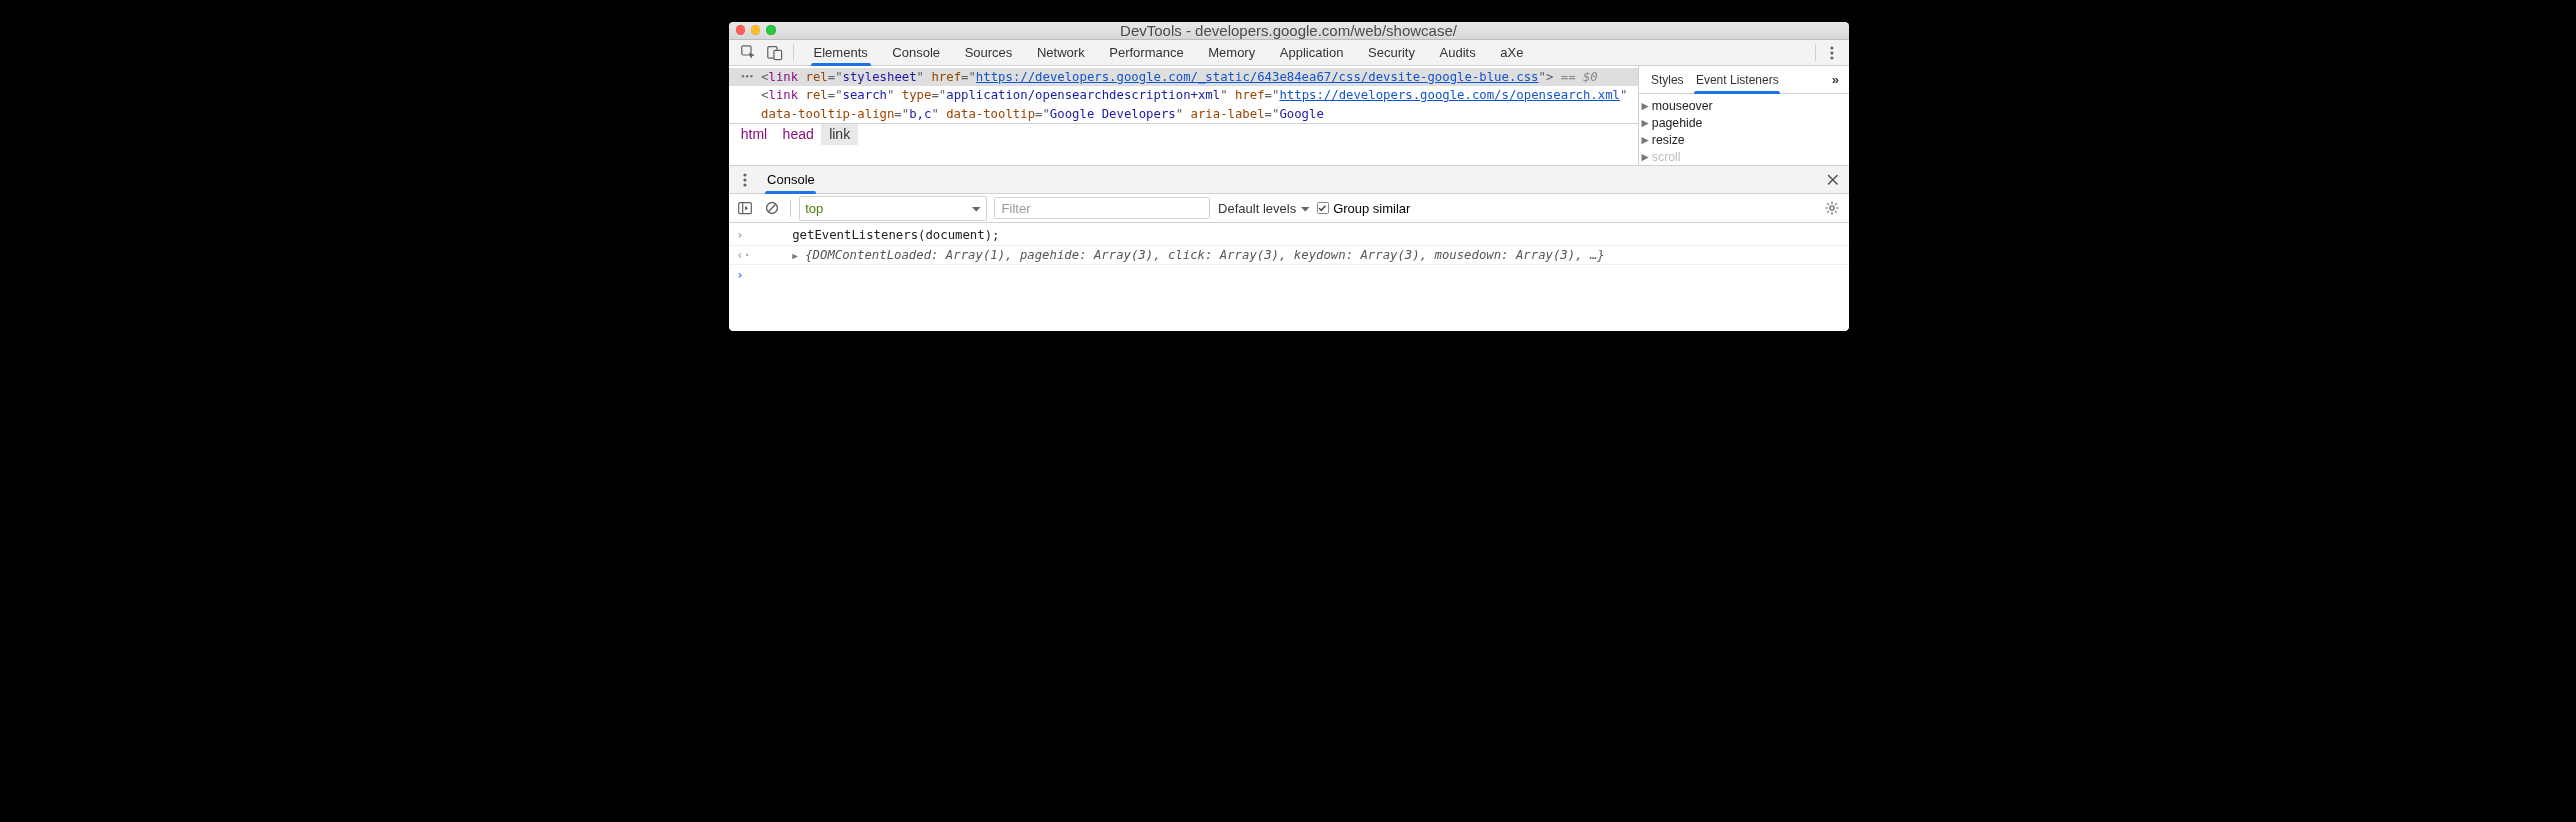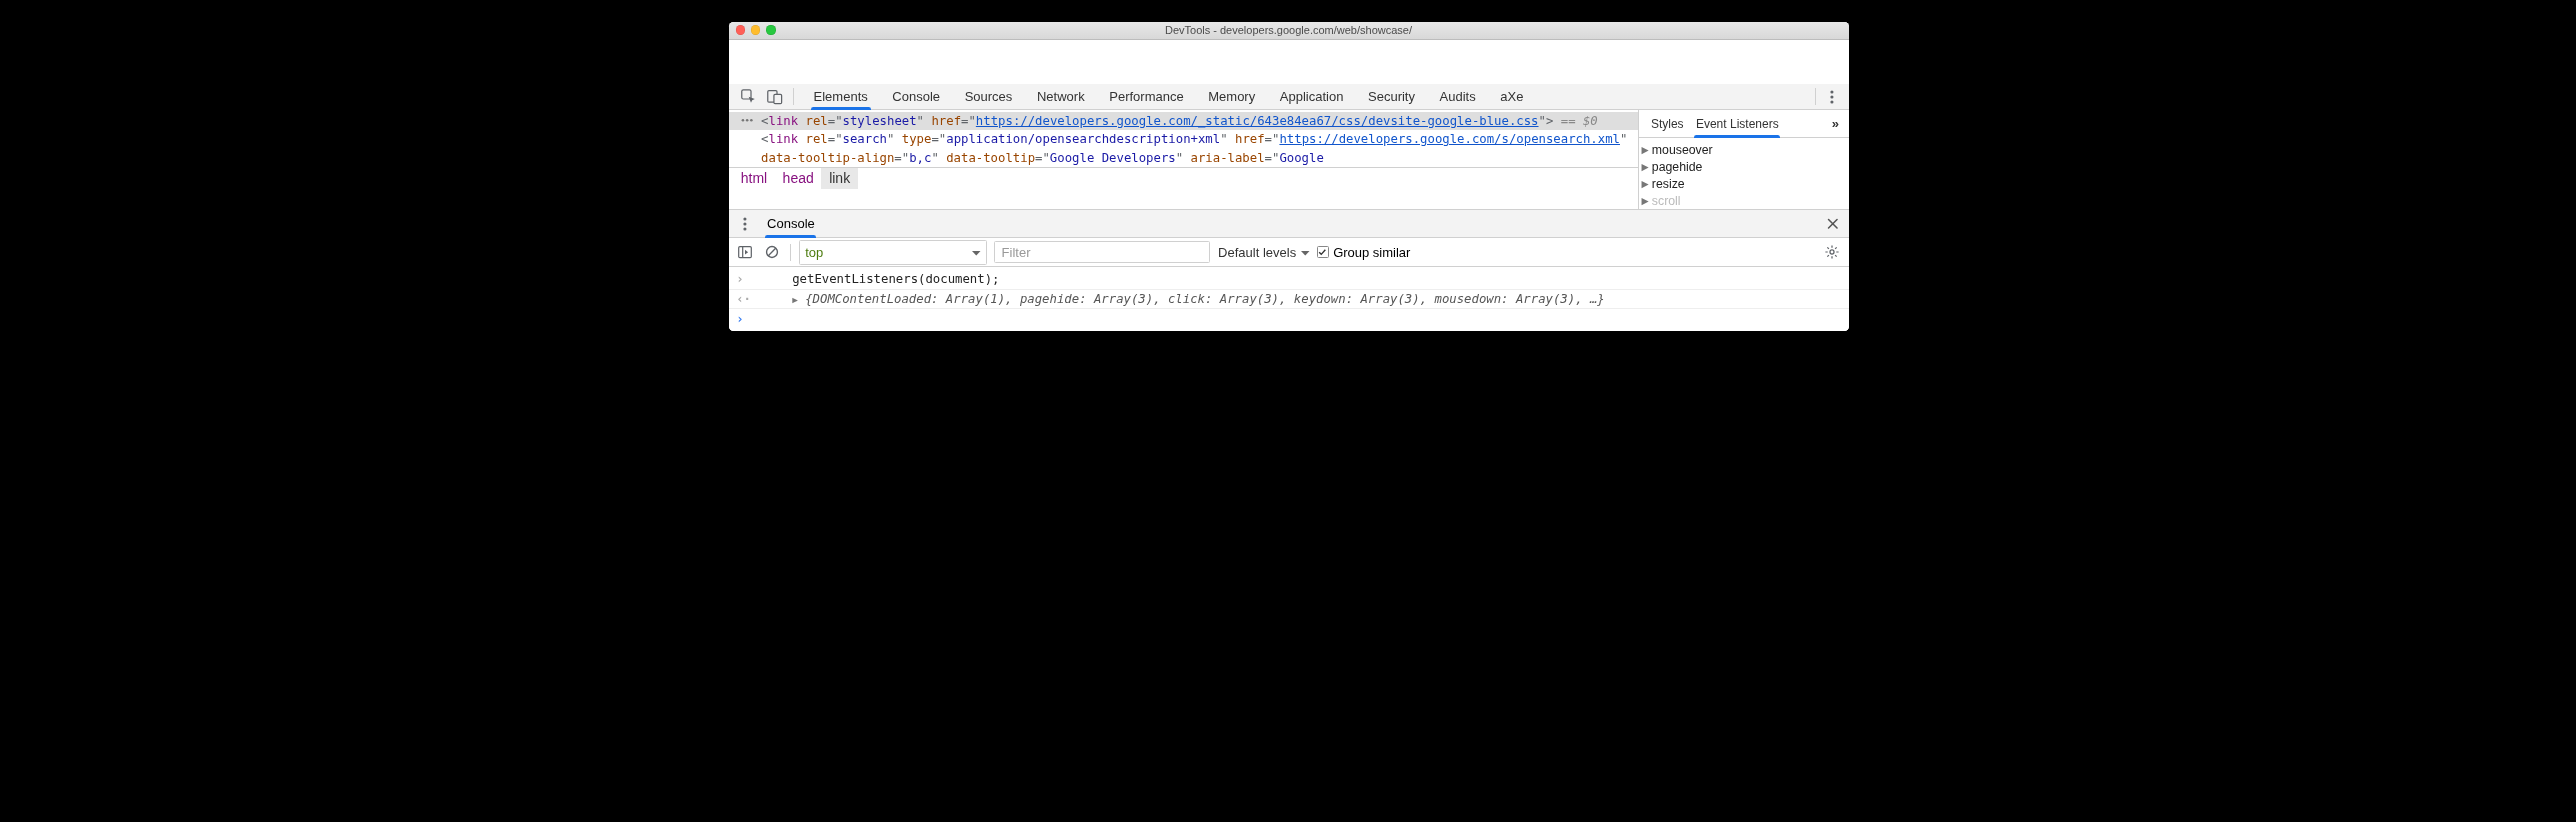--- a/index.html
+++ b/index.html
@@ -25,29 +25,29 @@
     border-bottom: 0.8px solid #bcbcbc;
     display: flex; align-items: center; position: relative;
     flex-shrink: 0;
   }
   .traffic { position: absolute; left: 7px; top: 3.9px; display: flex; gap: 6.2px; }
   .tl-dot { width: 9.3px; height: 9.3px; border-radius: 50%; }
   .tl-red { background:#ff5f57; box-shadow: inset 0 0 0 0.4px rgba(0,0,0,.15);}
   .tl-yellow { background:#ffbd2e; box-shadow: inset 0 0 0 0.4px rgba(0,0,0,.15);}
   .tl-green { background:#28c840; box-shadow: inset 0 0 0 0.4px rgba(0,0,0,.15);}
   .titlebar-title {
-    width: 100%; text-align: center; font-size: 11px; color: #4b4b4b;
+    width: 100%; text-align: center; font-size: 15px; color: #4b4b4b;
     user-select: none;
   }
 
   
   .main-tabs {
     height: 26px; border-bottom: 0.8px solid #d0d0d0;
     display: flex; align-items: center; padding: 0 0 0 7.7px;
-    flex-shrink: 0; background: #f3f3f3; margin-top: 44px;
+    flex-shrink: 0; background: #f3f3f3;
   }
   .main-tabs .tools-left { display: flex; align-items: center; gap: 0; }
   .tool-btn {
     width: 26px; height: 26px; display:flex; align-items:center; justify-content:center;
     color:#5f6368;
   }
   .tool-sep { width:0.8px; height:17px; background:#d0d0d0; margin: 0 4.6px; }
   .tabs-row { display:flex; gap: 0; align-items:center; margin-left: 3.1px; }
   .main-tab {
     padding: 0 12.3px; height:26px; line-height:26px; font-size:13px; color:#333;

